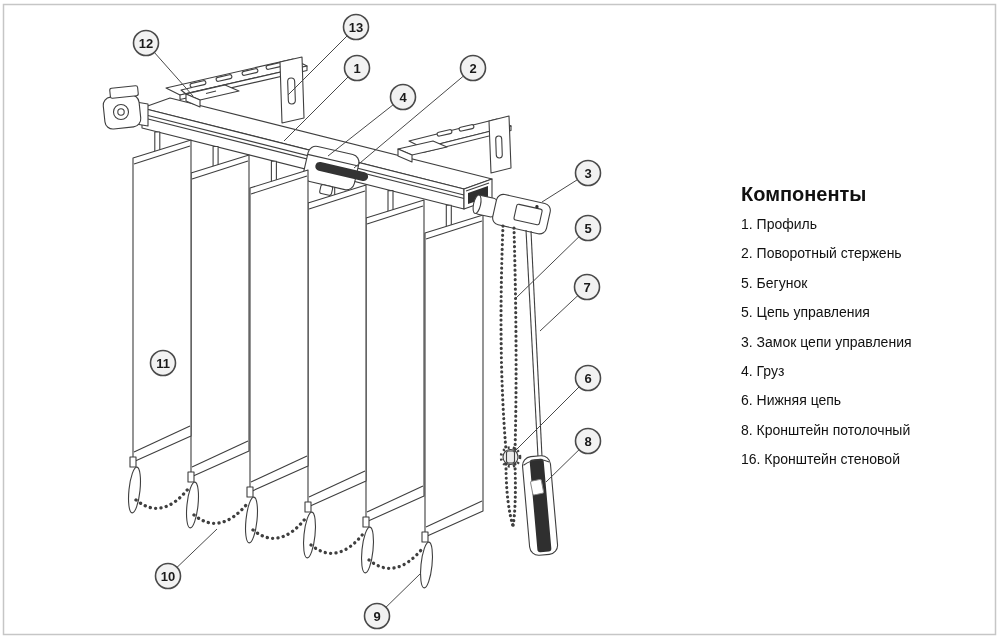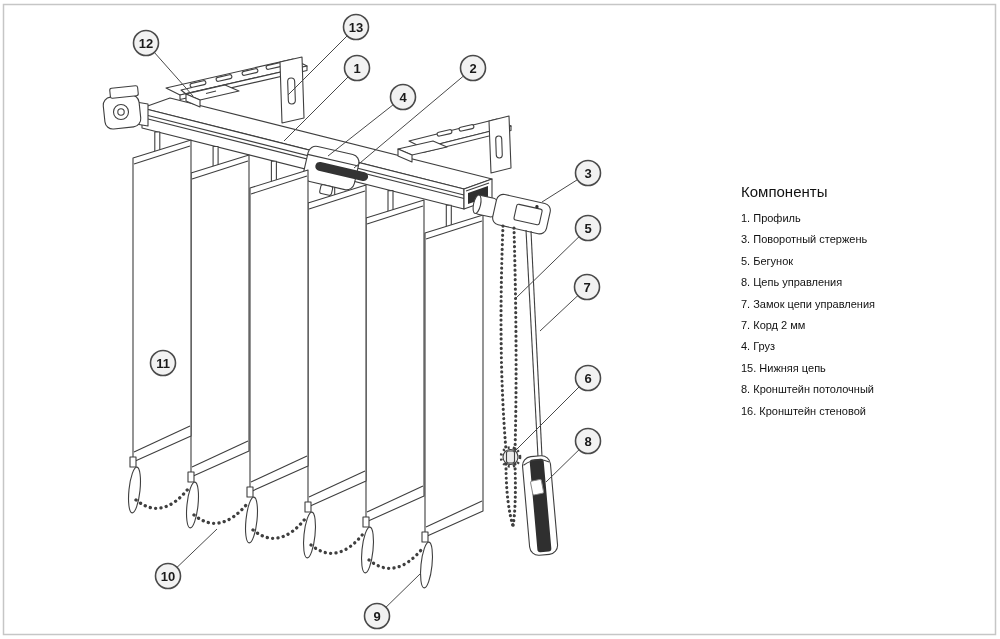--- a/index.html
+++ b/index.html
@@ -12,23 +12,23 @@
   .fg{fill:#ececec;stroke:#3f3f3f;stroke-width:1.1;}
   .dk{fill:#2f2f2f;stroke:none;}
   .chain{fill:none;stroke:#3f3f3f;stroke-width:3.3;stroke-linecap:round;stroke-dasharray:0.1 5.3;}
   .chain2{fill:none;stroke:#3f3f3f;stroke-width:3.1;stroke-linecap:round;stroke-dasharray:0.1 4.6;}
   .leader{stroke:#4a4a4a;stroke-width:1;fill:none;}
   .callout circle{fill:#f2f2f2;stroke:#4a4a4a;stroke-width:1.6;}
   .callout text{font-family:"Liberation Sans",sans-serif;font-size:13px;font-weight:bold;
                 fill:#1a1a1a;text-anchor:middle;}
   
   .legend{position:absolute;left:741px;top:183px;color:#111;}
-  .legend-title{font-size:15px;font-weight:normal;margin:0 0 8px 0;}
+  .legend-title{font-size:20px;font-weight:bold;margin:0 0 8px 0;}
   .legend ul{list-style:none;margin:0;padding:0;}
-  .legend li{font-size:11px;line-height:21.4px;white-space:nowrap;}
+  .legend li{font-size:14px;line-height:21.4px;white-space:nowrap;margin-top:8px;}
 </style>
 </head>
 <body>
 
 <div class="canvas">
 <svg width="1000" height="639" viewBox="0 0 1000 639">
 
   <rect x="3.5" y="4.5" width="992" height="630" fill="none" stroke="#c6c6c6" stroke-width="1.5"></rect>
 
   <g>
@@ -259,24 +259,23 @@
     <line class="leader" x1="377" y1="616" x2="421" y2="573"></line>
     <circle cx="377" cy="616" r="12.5"></circle>
         <text x="377" y="620.5">9</text>
   </g>
 </svg>
 
 <div class="legend">
   <div class="legend-title">Компоненты</div>
   <ul>
     <li>1. Профиль</li>
-    <li>3. Поворотный стержень</li>
+    <li>2. Поворотный стержень</li>
     <li>5. Бегунок</li>
-    <li>8. Цепь управления</li>
-    <li>7. Замок цепи управления</li>
-    <li>7. Корд 2 мм</li>
+    <li>5. Цепь управления</li>
+    <li>3. Замок цепи управления</li>
     <li>4. Груз</li>
-    <li>15. Нижняя цепь</li>
+    <li>6. Нижняя цепь</li>
     <li>8. Кронштейн потолочный</li>
     <li>16. Кронштейн стеновой</li>
   </ul>
 </div>
 </div>
 
 </body></html>

